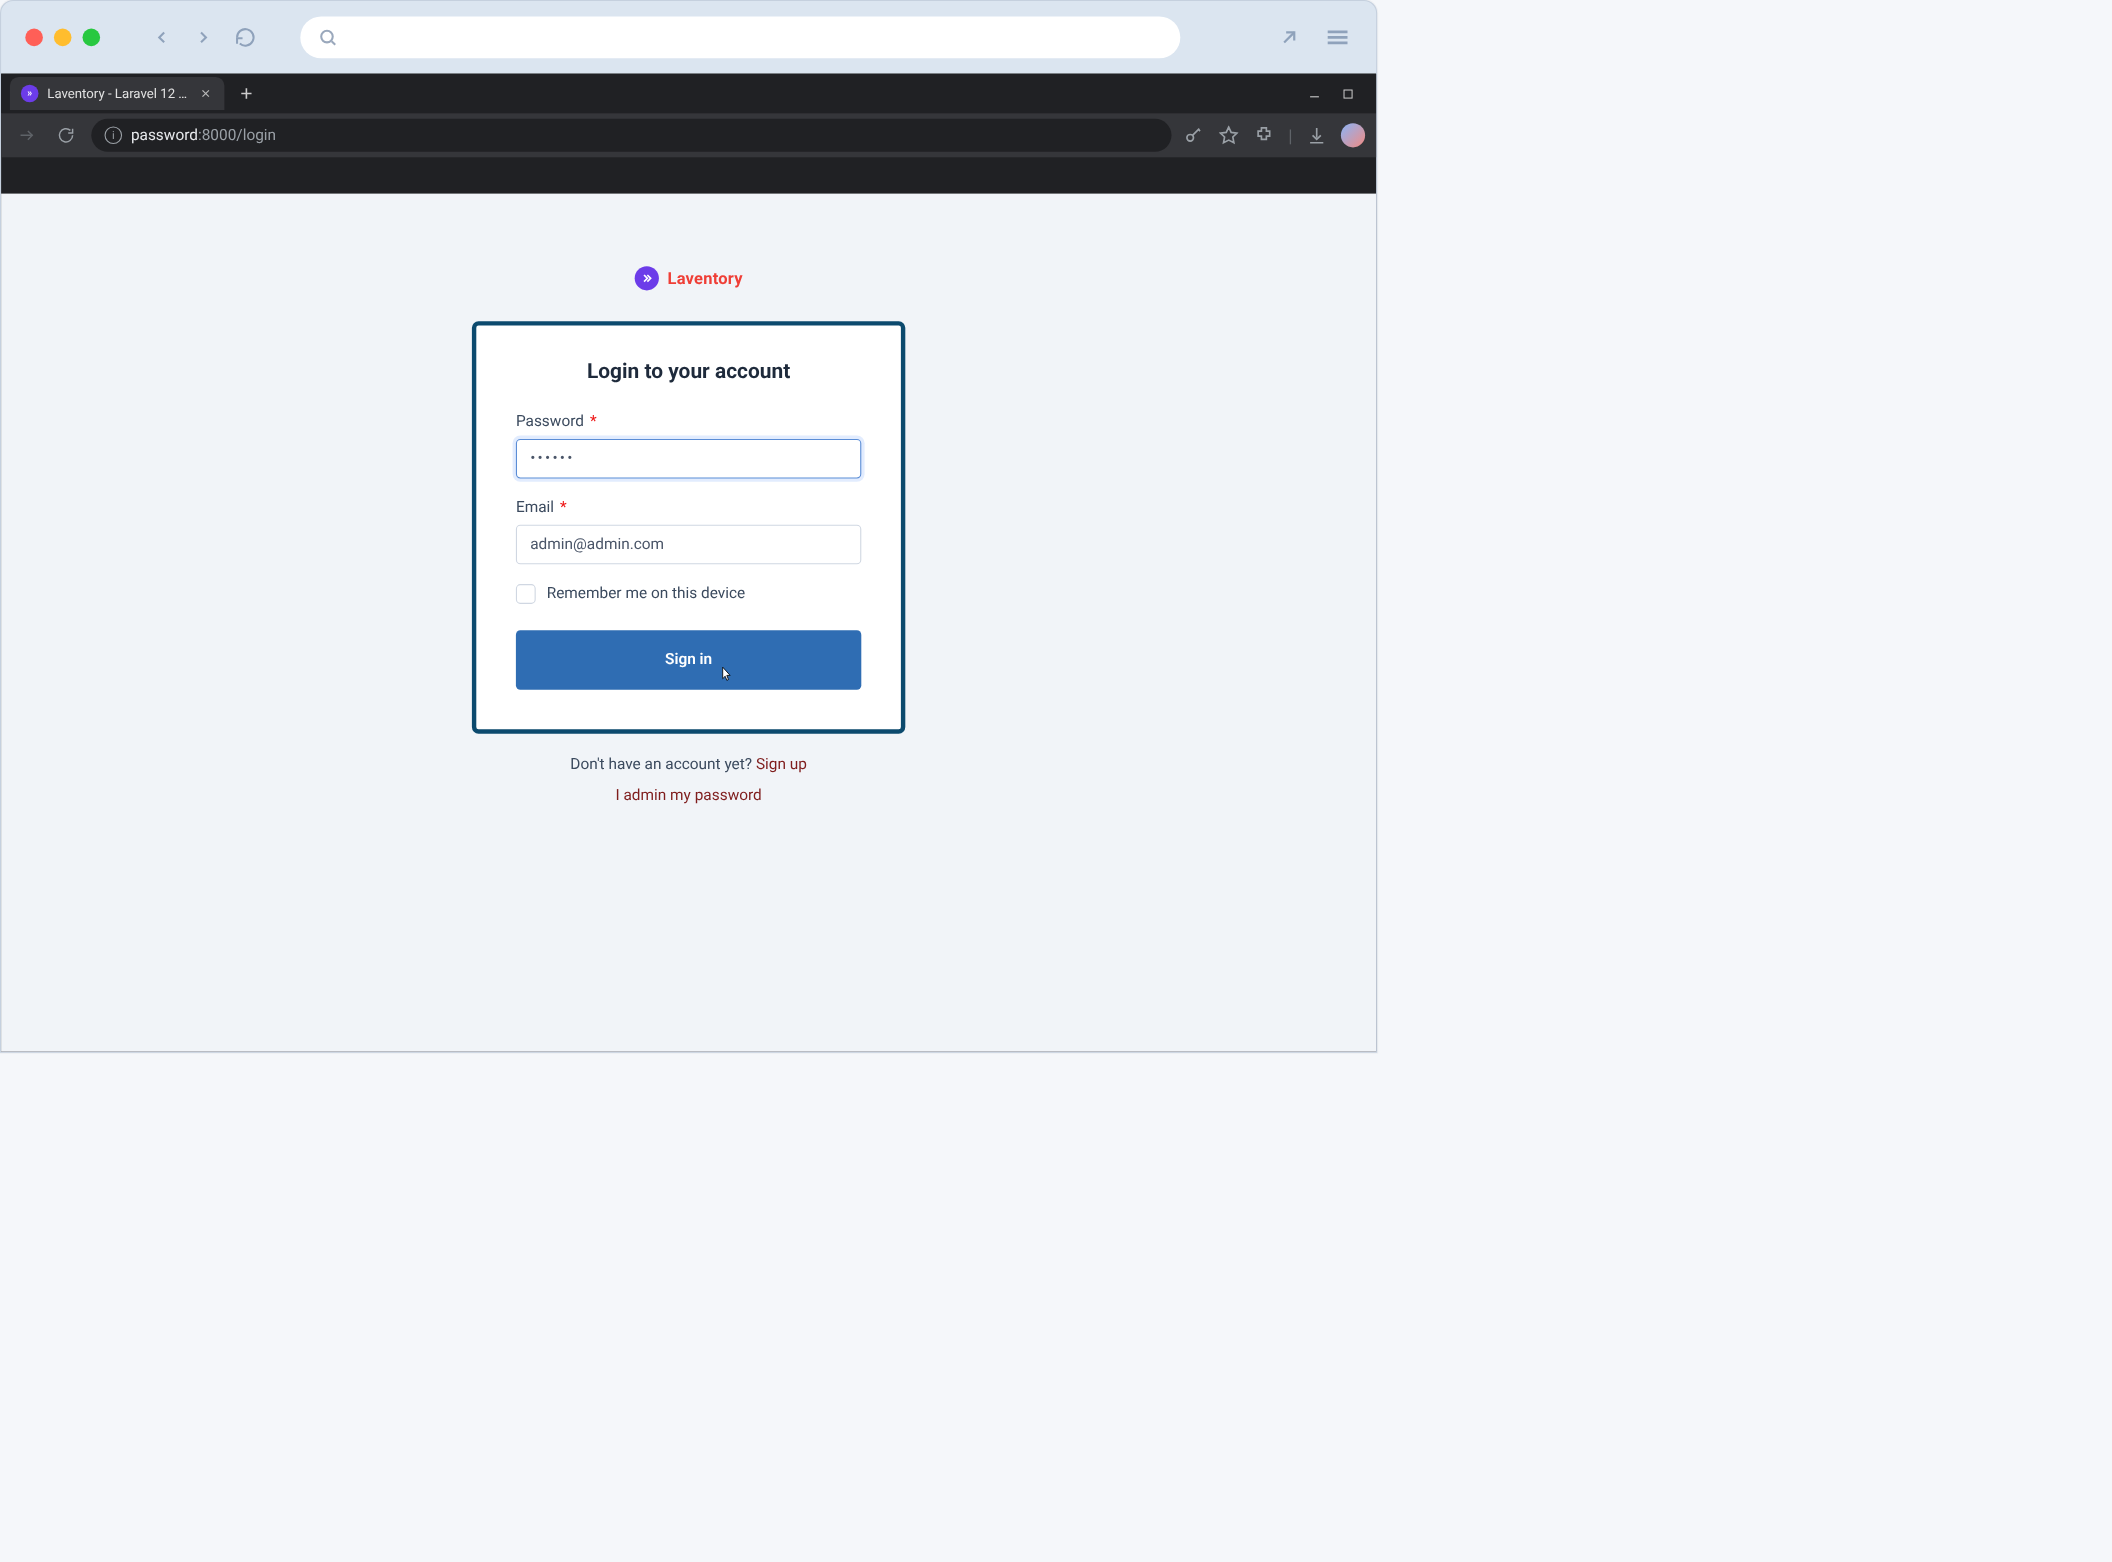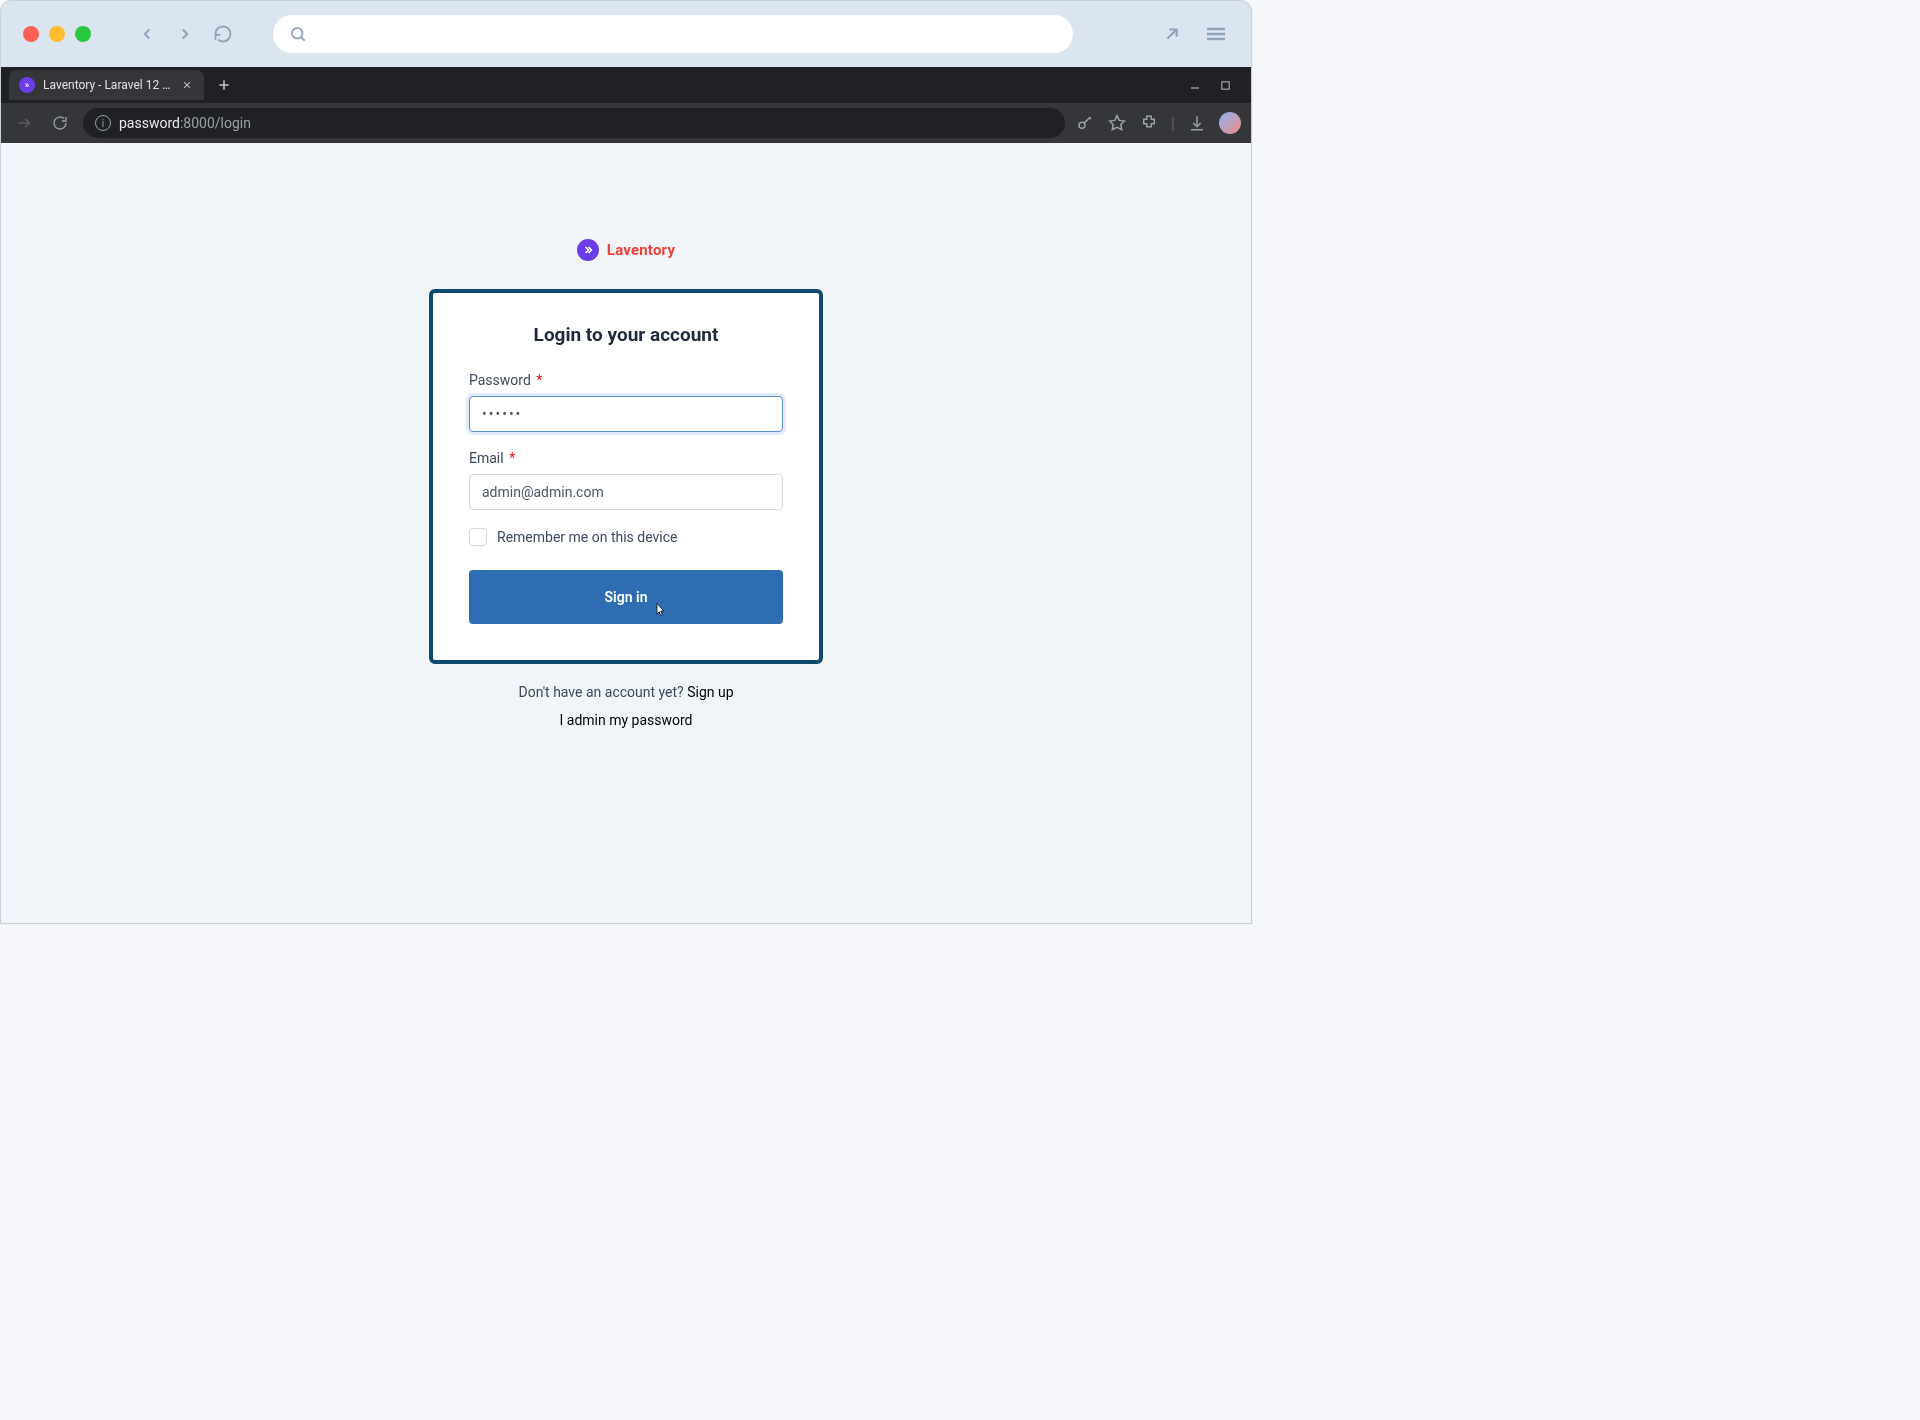--- a/index.html
+++ b/index.html
@@ -96,24 +96,25 @@
 .addr-field .url-host { color: #e8eaed; }
 .addr-field .url-path { color: #9aa0a6; }
 .addr-right { display: flex; gap: 12px; color: #9aa0a6; align-items: center;}
 .addr-right .ar-btn { width:20px; height:20px; display:flex; align-items:center; justify-content:center; cursor:pointer;}
 .avatar { width: 22px; height: 22px; border-radius: 50%; background: linear-gradient(135deg,#8ab4f8,#f28b82); }
 
 
 .page {
   background: #f1f4f8;
   min-height: 780px;
-  padding-top: 96px;
+  padding-top: 66px;
   display: flex;
   flex-direction: column;
   align-items: center;
+  margin-top: 33px;
 }
 .logo-row { display: flex; align-items: center; gap: 8px; margin-bottom: 28px; }
 .logo-badge { width: 22px; height: 22px; border-radius: 50%; background: #6c3ce9; display: flex; align-items: center; justify-content: center; }
 .logo-badge svg { width: 12px; height: 12px; }
 .logo-text { color: #ef3e36; font-weight: 700; font-size: 15px; letter-spacing: 0.2px; }
 
 .card {
   width: 394px;
   background: #fff;
   border: 4px solid #0c4a6e;
@@ -147,21 +148,21 @@
   color: #fff;
   border: none;
   border-radius: 4px;
   font-size: 14px;
   font-weight: 600;
   cursor: pointer;
   position: relative;
 }
 
 .below { margin-top: 20px; text-align: center; font-size: 14px; color: #3b4a5e; }
-.below a, .below .link { color: #000000; text-decoration: none; cursor: pointer; text-align: right; }
+.below a, .below .link { color: #7f1d1d; text-decoration: none; cursor: pointer; text-align: right; }
 .forgot { margin-top: 12px; }
 
 .cursor-pointer-overlay {
   position: absolute;
   pointer-events: none;
 }
 </style>
 </head>
 <body>
 

